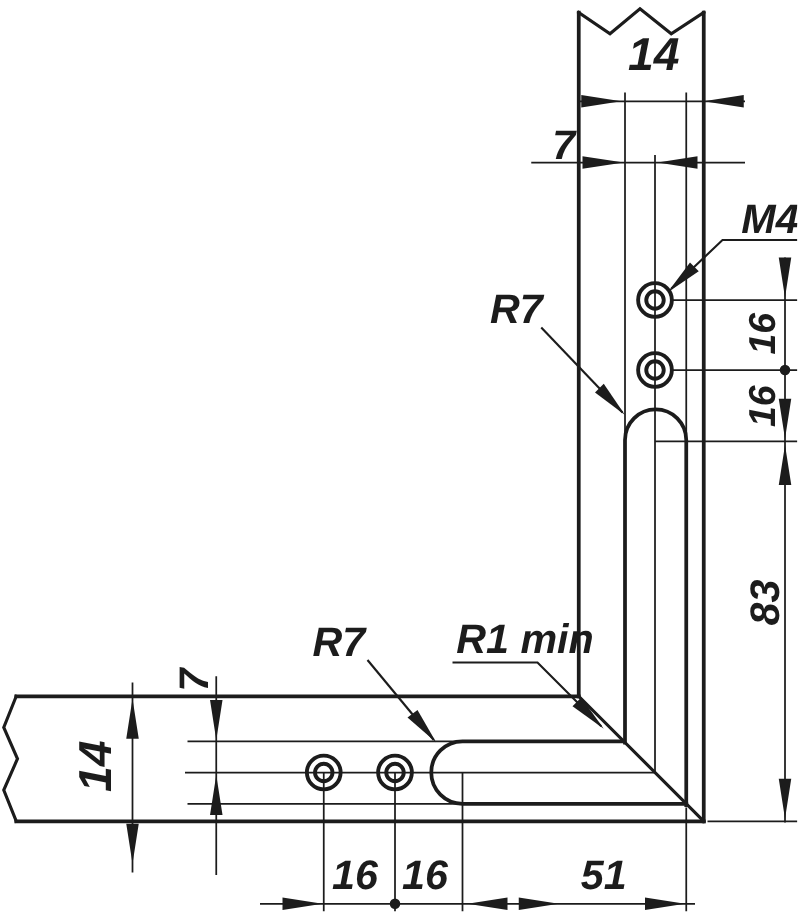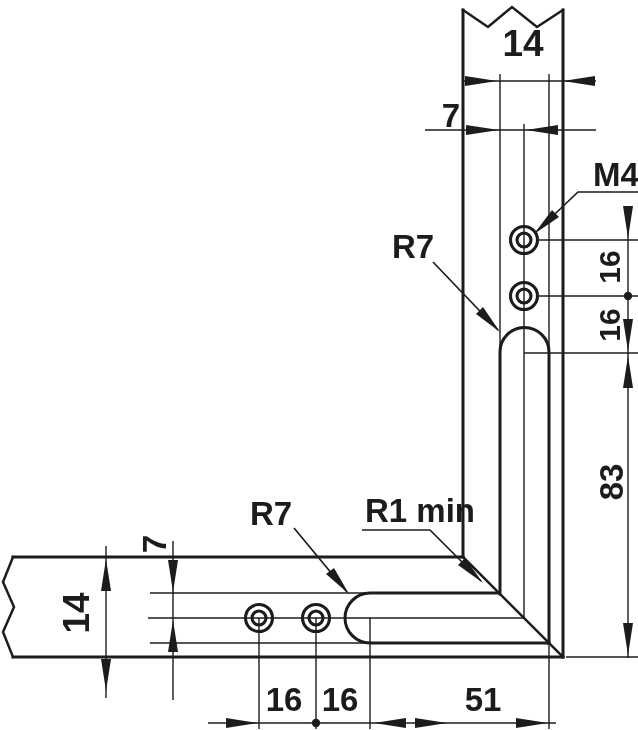--- a/index.html
+++ b/index.html
@@ -1,16 +1,16 @@
 <!DOCTYPE html>
 <html><head>
 <meta charset="utf-8">
 <style>
   html,body{margin:0;padding:0;background:#ffffff;}
-  .stage{position:relative;width:638px;height:730px;background:#ffffff;overflow:hidden;}
+  .stage{position:relative;width:638px;height:730px;background:#ffffff;overflow:hidden;font-style:italic;}
   svg{display:block;}
   .edge{stroke:#1c1c1c;stroke-width:3;fill:none;stroke-linecap:square;}
   .edge-med{stroke:#1c1c1c;stroke-width:2.5;fill:none;stroke-linecap:square;}
   .thin{stroke:#1c1c1c;stroke-width:1.4;fill:none;}
   .leader{stroke:#1c1c1c;stroke-width:1.7;fill:none;}
   .arrow{fill:#1c1c1c;stroke:none;}
   .dot{fill:#1c1c1c;stroke:none;}
   .hole{stroke:#1c1c1c;stroke-width:3.1;fill:none;}
   .dim-text{font-family:"Liberation Sans","DejaVu Sans",sans-serif;font-weight:bold;fill:#1c1c1c;}
   .t36{font-size:37px;}

